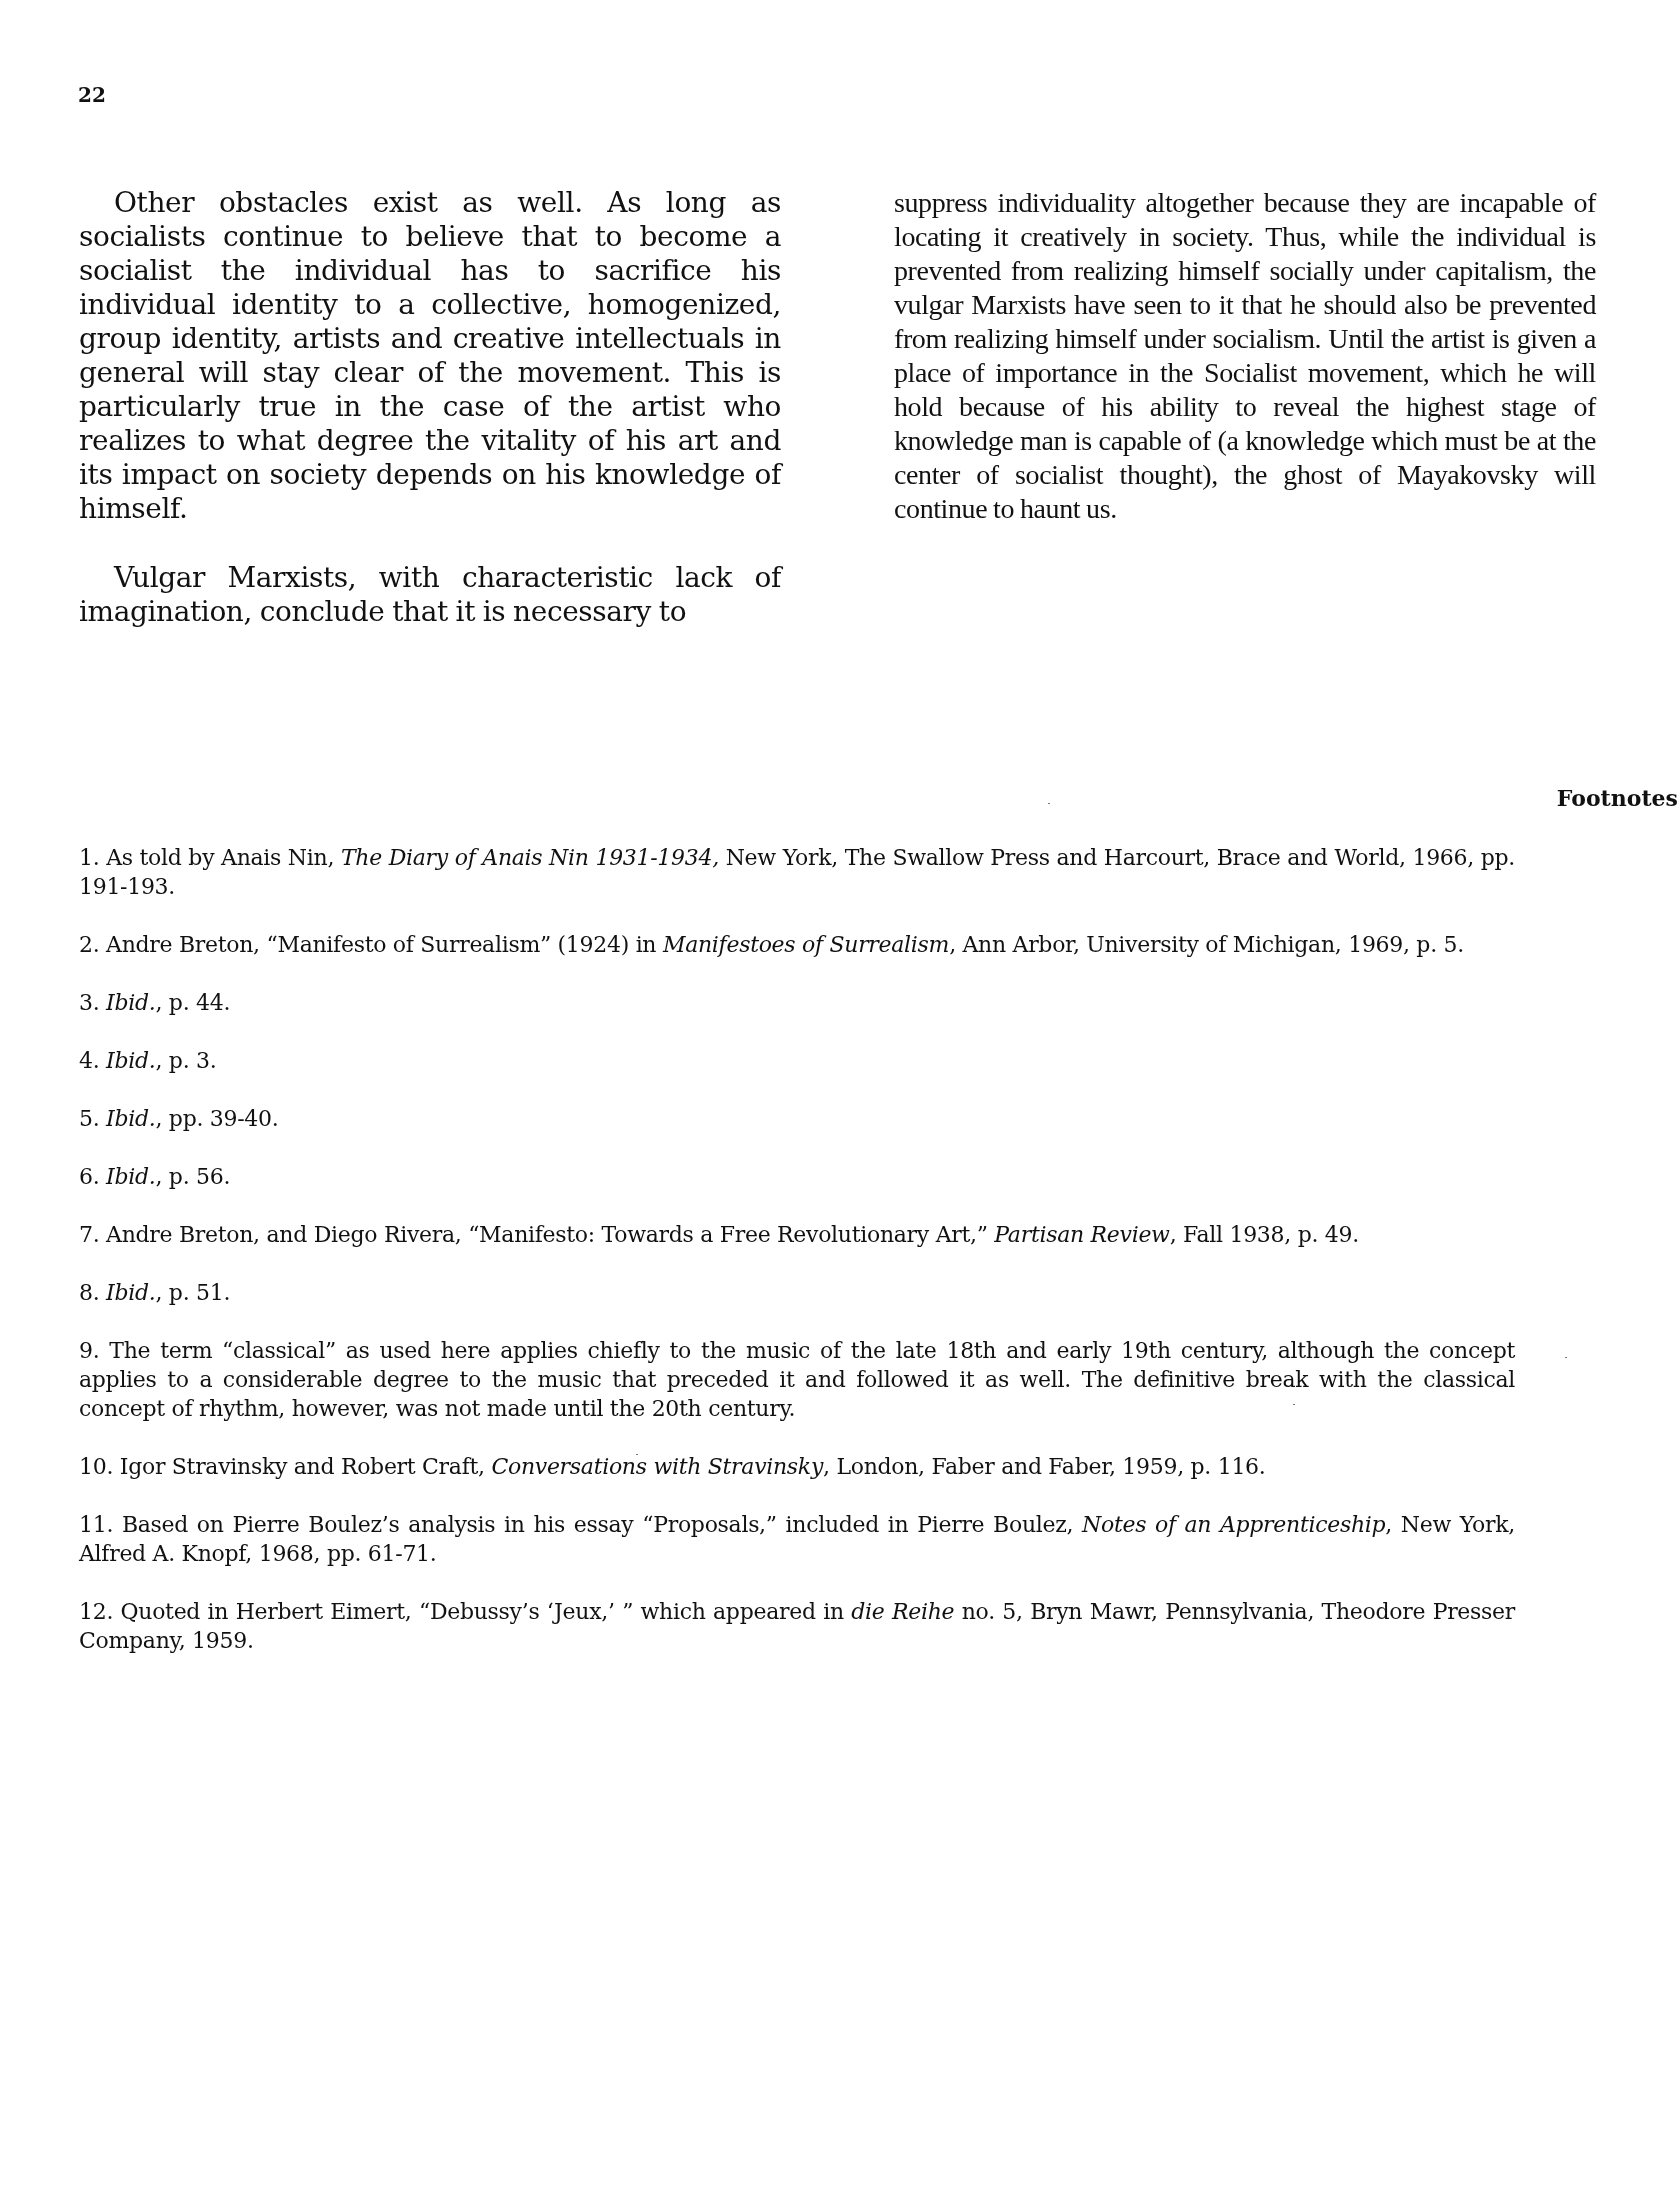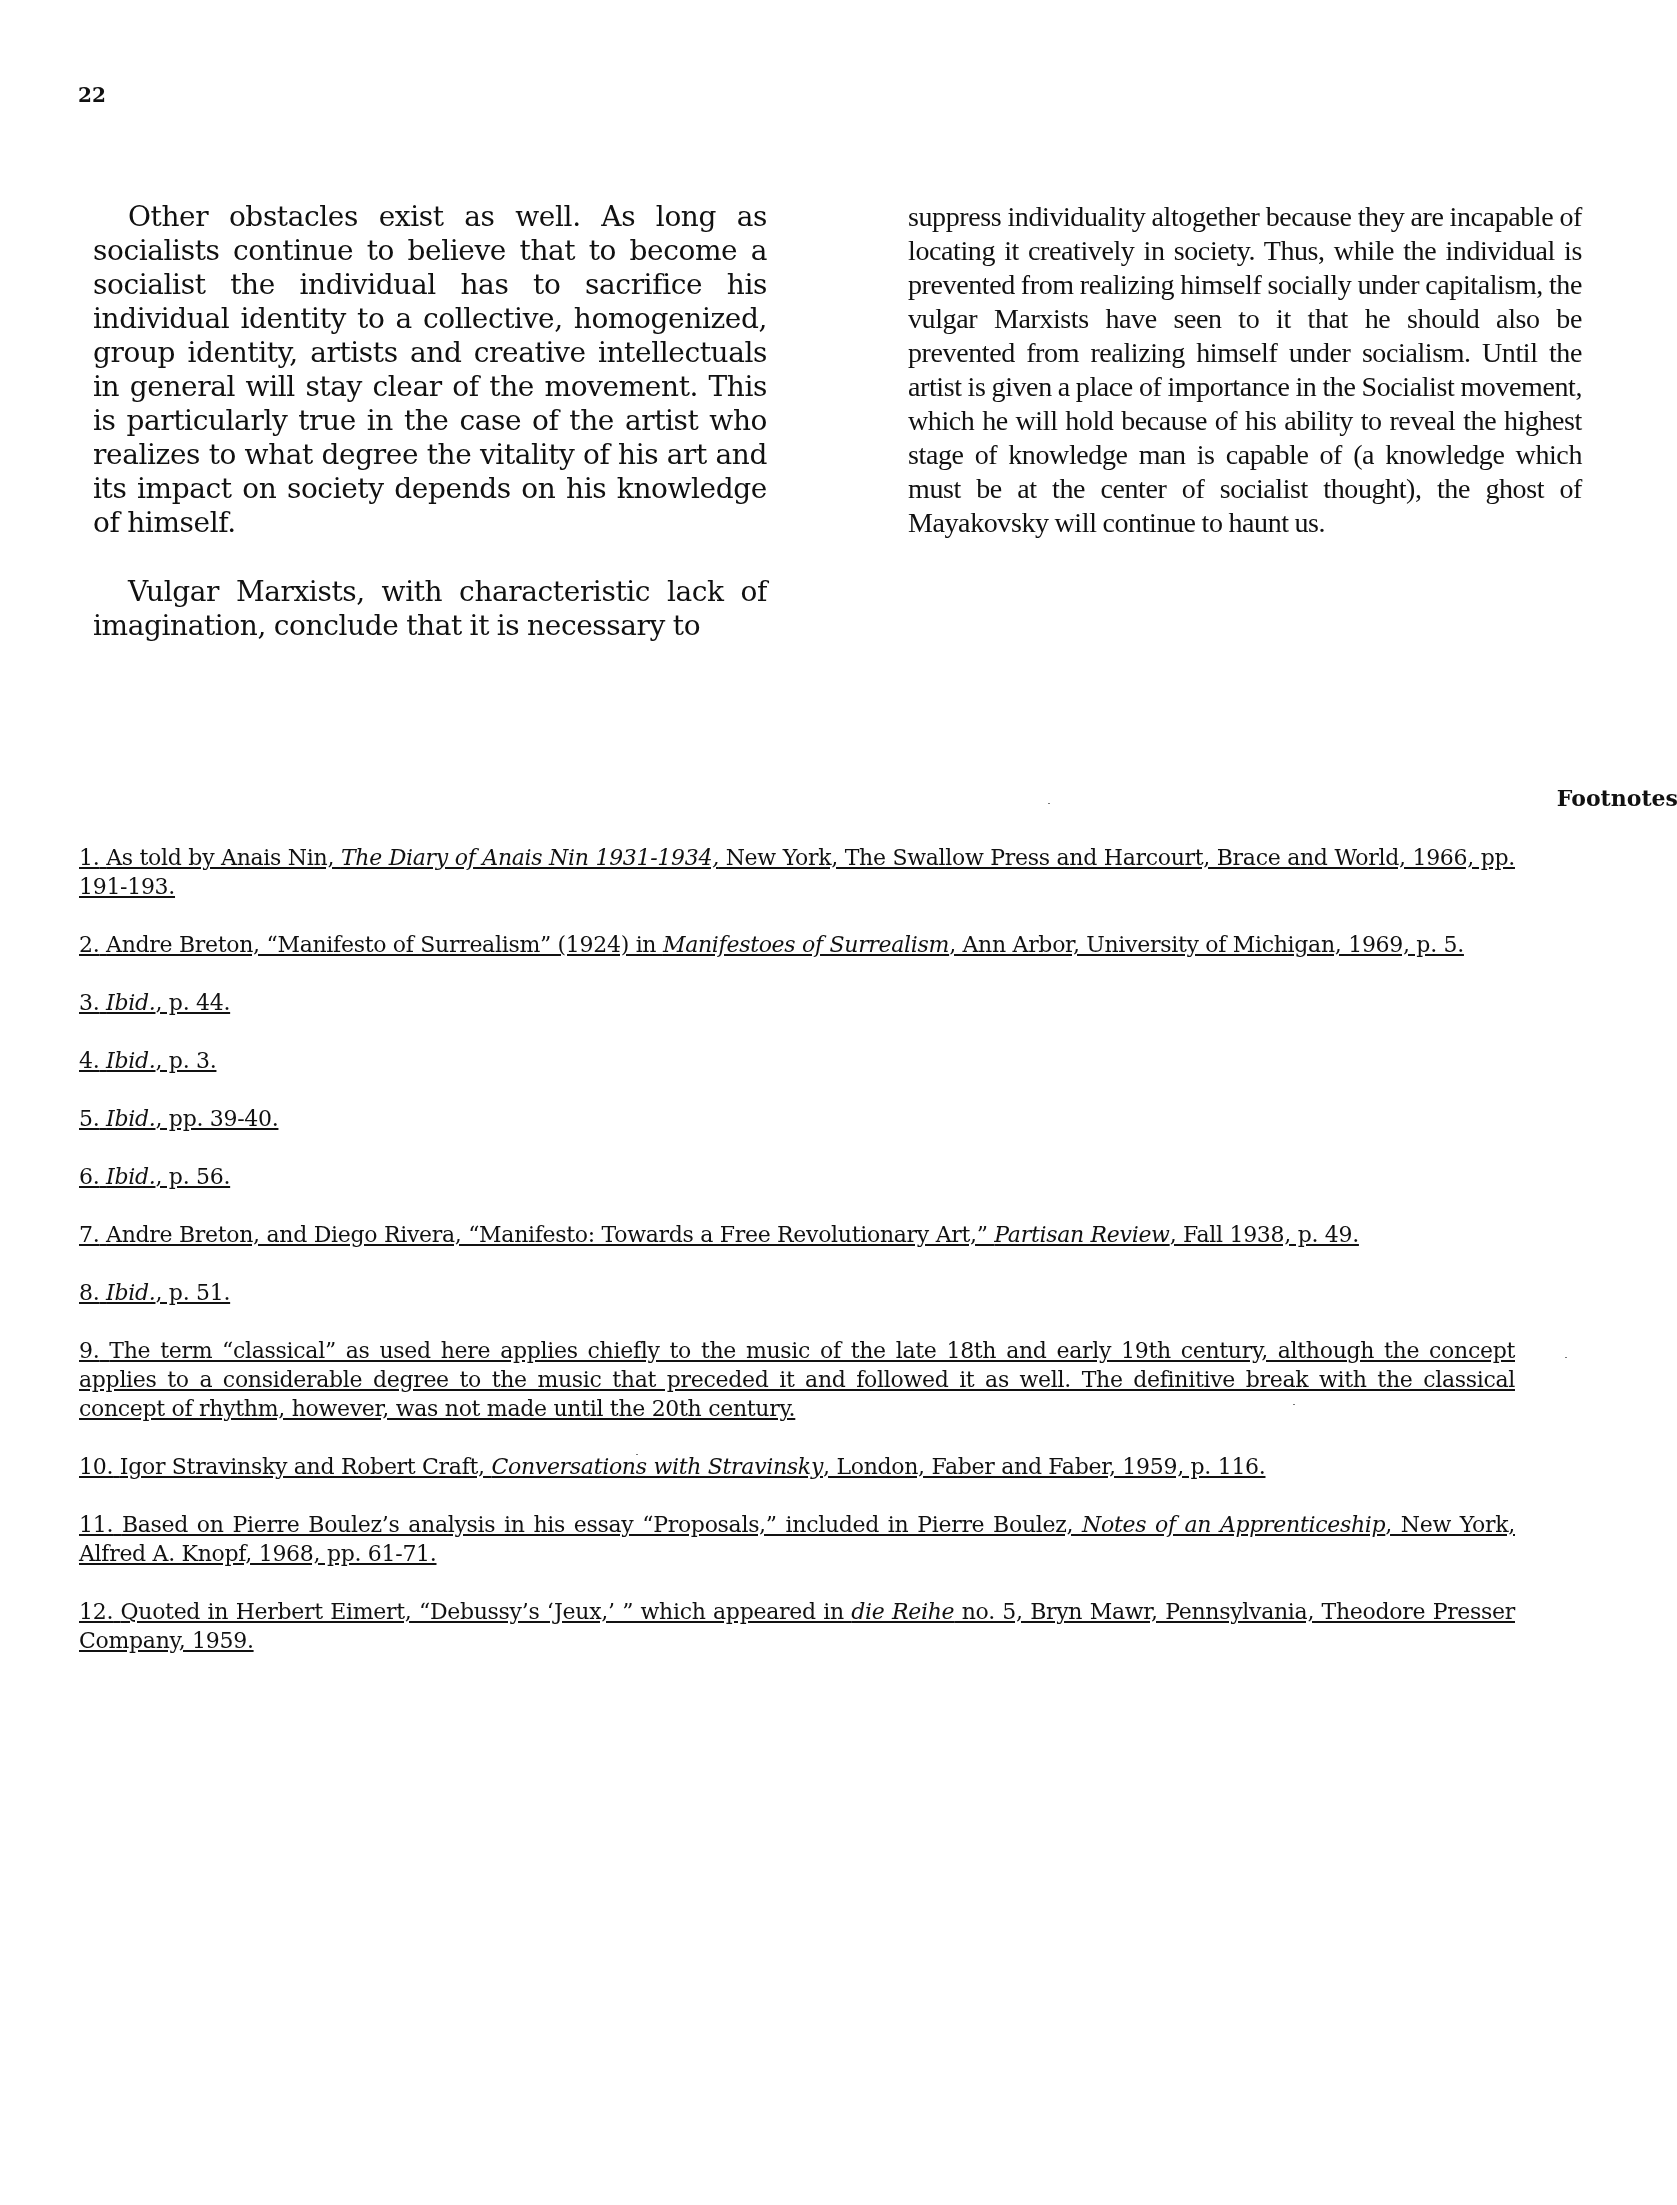--- a/index.html
+++ b/index.html
@@ -11,35 +11,35 @@
     position: absolute; left: 78px; top: 78px;
     font-weight: bold; font-size: 20px; line-height: 34px;
   }
   .col {
     position: absolute; top: 186px; width: 702px;
     font-size: 28px; line-height: 34px; text-align: justify;
     letter-spacing: -0.4px; word-spacing: -0.7px;
   }
   .col-left { left: 79px; }
   .col-right { left: 894px; width: 702px; }
-  .col p { margin: 14px; text-indent: 0; }
+  .col p { margin: 0; text-indent: 0; }
   .col p.indent { text-indent: 35px; }
   .col p + p { margin-top: 35px; }
   .col-right p { text-indent: 0; font-family: Liberation Serif, serif; }
   .footnotes-title {
     position: absolute; left: 0; width: 100%; top: 786px;
     text-align: right; font-weight: bold; font-size: 22px; line-height: 25px;
     padding-left: 42px; box-sizing: border-box;
   }
   .footnotes {
     position: absolute; left: 79px; top: 843px; width: 1448px;
     font-size: 22px; line-height: 29px; text-align: justify;
     letter-spacing: -0.3px;
   }
-  .footnote { margin: 0 12px 29px 0; text-decoration: underline; }
+  .footnote { margin: 0 12px 29px 0; }
   .footnote i { font-style: italic; }
   .speck { position: absolute; width: 2.1px; height: 1.4px; background: #777; }
 </style>
 </head>
 <body>
 
 <div class="page-number">22</div>
 
 <div class="col col-left">
   <p class="indent">Other obstacles exist as well. As long as socialists continue to believe that to become a socialist the individual has to sacrifice his individual identity to a collective, homogenized, group identity, artists and creative intellectuals in general will stay clear of the movement. This is particularly true in the case of the artist who realizes to what degree the vitality of his art and its impact on society depends on his knowledge of himself.</p>

